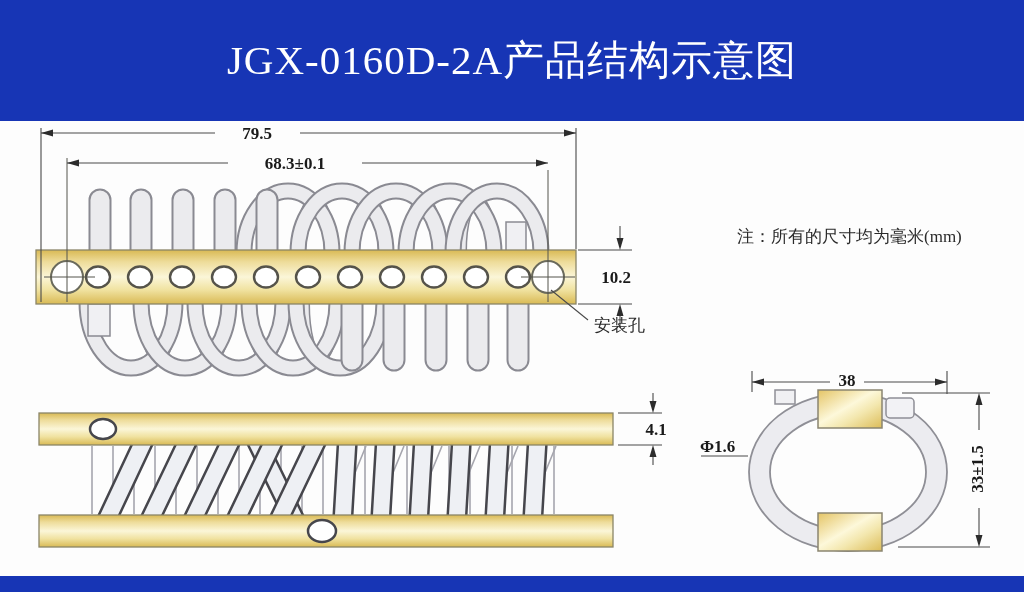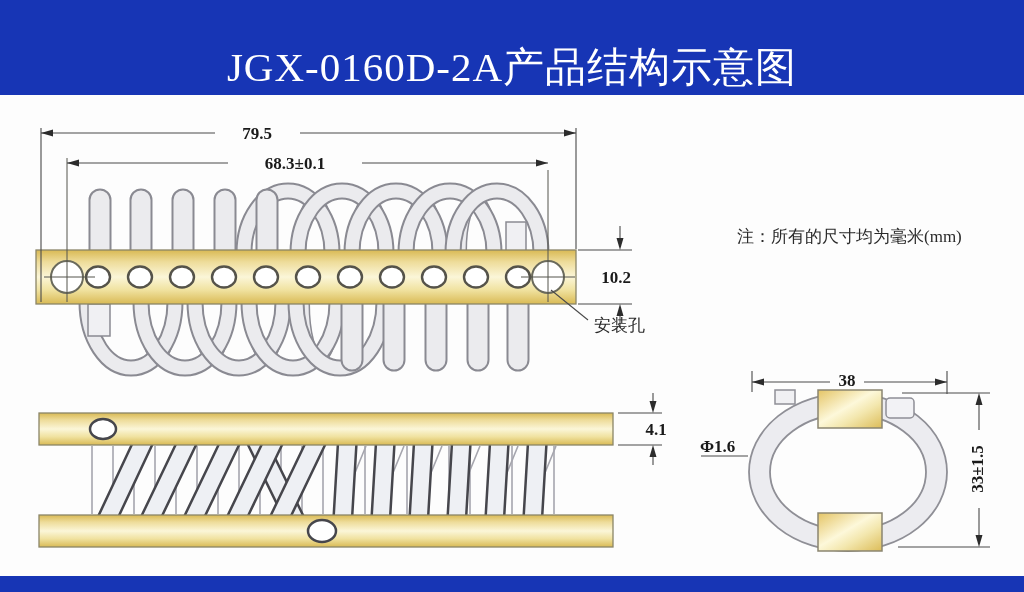--- a/index.html
+++ b/index.html
@@ -1,19 +1,19 @@
 <!DOCTYPE html>
 <html><head>
 <meta charset="utf-8">
 <style>
   html,body{margin:0;padding:0;}
   body{width:1024px;height:592px;position:relative;background:#fdfdfd;overflow:hidden;
        font-family:"Liberation Serif","DejaVu Serif",serif;}
-  .header{position:absolute;left:0;top:0;width:1024px;height:95px;background:#1735b5;
-          display:flex;align-items:flex-end;justify-content:center;z-index:5;}
+  .header{position:absolute;left:0;top:0;width:1024px;height:121px;background:#1735b5;
+          display:flex;align-items:center;justify-content:center;z-index:5;}
   .header .title{color:#ffffff;font-size:41px;letter-spacing:1px;white-space:nowrap;
           font-family:"Liberation Serif","DejaVu Serif",serif;}
   .footer{position:absolute;left:0;top:576px;width:1024px;height:16px;background:#1735b5;z-index:5;}
   svg{position:absolute;left:0;top:0;z-index:1;}
   .dimline{stroke:#4a4a4a;stroke-width:1.1;fill:none;}
   .thinline{stroke:#55544c;stroke-width:1;fill:none;}
   .arr{fill:#2c2c2c;stroke:none;}
   .dimtxt{font:bold 17px "Liberation Serif","DejaVu Serif",serif;fill:#1a1a1a;}
   .cntxt{font:17px "Liberation Serif","DejaVu Serif",serif;fill:#2a2a2a;}
   .wire-d{stroke:#8a8a92;fill:none;}

